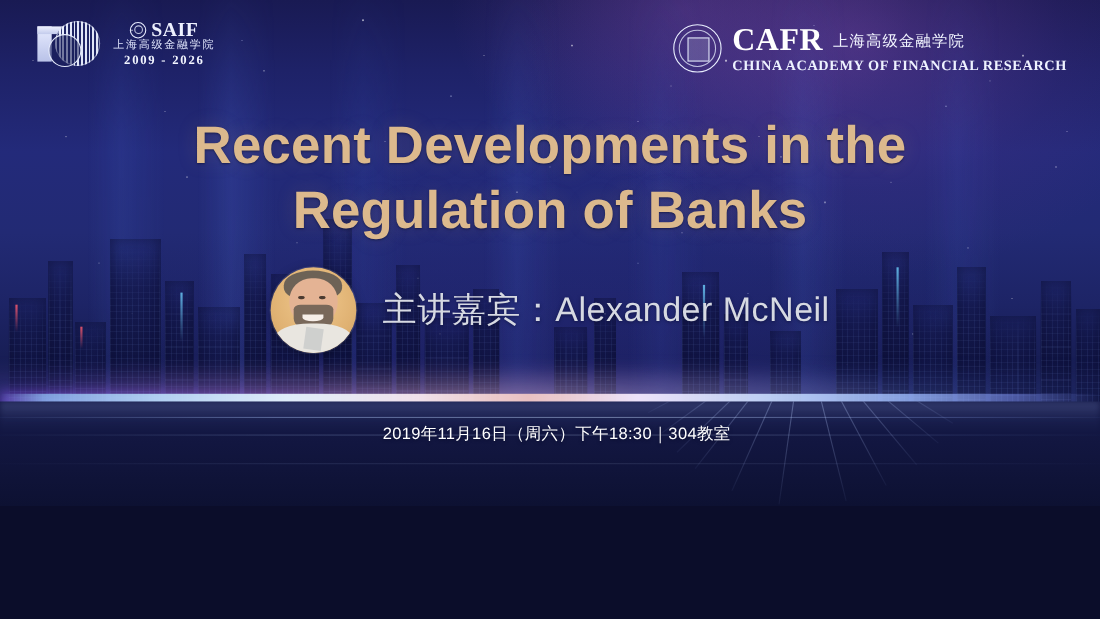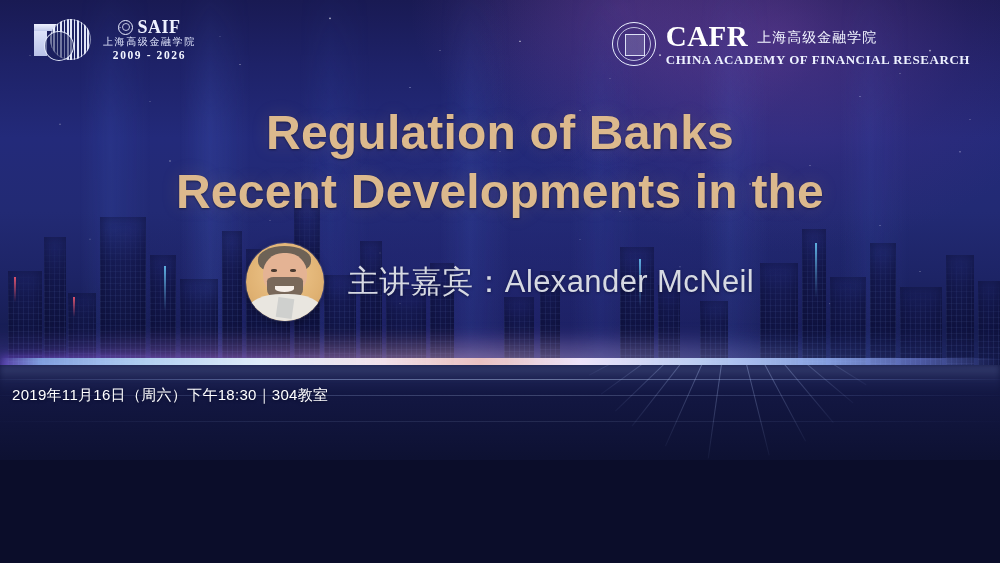--- a/index.html
+++ b/index.html
@@ -472,20 +472,21 @@
     letter-spacing: 0.4px;
     white-space: nowrap;
     text-shadow: 0 1px 3px rgba(5,8,35,0.5);
   }
 
   
   .info {
     position: absolute;
     left: 0; right: 0;
     top: 382px;
+    text-align: center;
     color: #ffffff;
     font-size: 15px;
     line-height: 1.75;
     letter-spacing: 0.3px;
     text-shadow: 0 1px 3px rgba(5,8,35,0.6);
     padding-left: 12px;
   }
   .info div { white-space: nowrap; }
 </style>
 </head>
@@ -569,22 +570,22 @@
     <div class="cafr-right">
       <div class="cafr-top">
         <span class="cafr-main">CAFR</span>
         <span class="cafr-cn">上海高级金融学院</span>
       </div>
       <div class="cafr-sub">CHINA ACADEMY OF FINANCIAL RESEARCH</div>
     </div>
   </div>
 
   <div class="title">
+    <div>Recent Developments in the</div>
     <div>Regulation of Banks</div>
-    <div>Recent Developments in the</div>
   </div>
 
   <div class="speaker">
     <div class="avatar">
       <div class="av-hair"></div>
       <div class="av-face"></div>
       <div class="av-eye l"></div>
       <div class="av-eye r"></div>
       <div class="av-beard"></div>
       <div class="av-mouth"></div>

